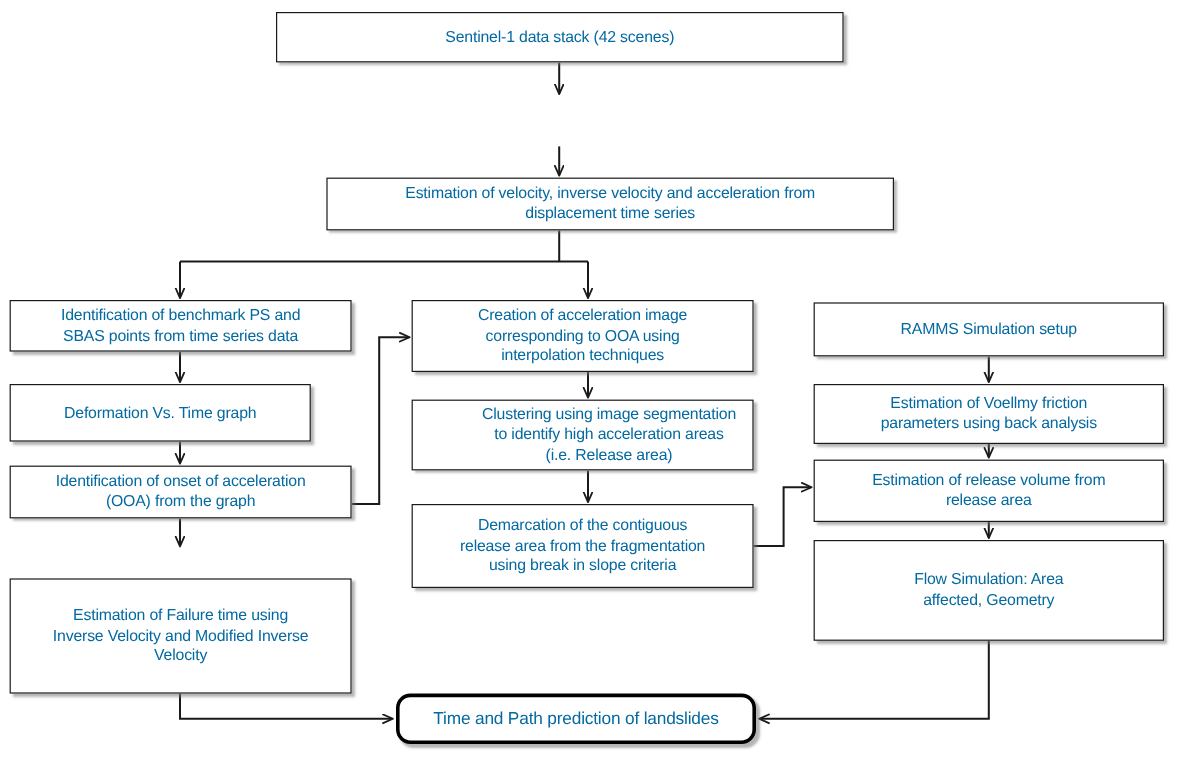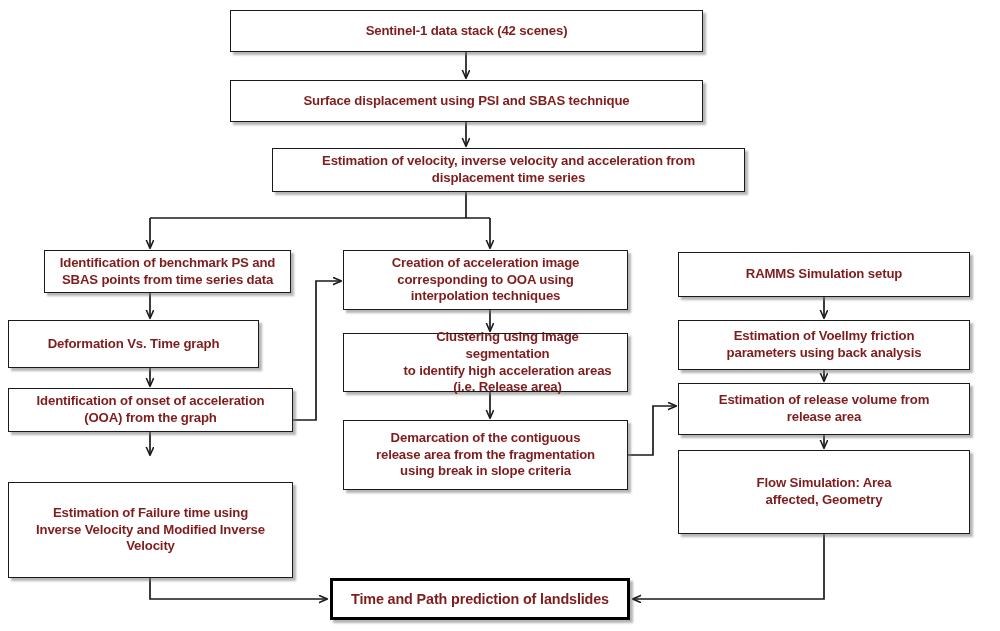--- a/index.html
+++ b/index.html
@@ -31,24 +31,24 @@
     border: 1.6px solid #1a1a1a;
     box-shadow: 2.5px 2.5px 2px rgba(120,120,120,0.55);
     display: flex;
     align-items: center;
     justify-content: center;
     text-align: center;
     z-index: 2;
   }
   .node .txt {
     display: block;
-    font-weight: bold;
+    font-weight: normal;
     font-size: 13.2px;
     line-height: 1.28;
-    color: #7f1d1d;
+    color: #0369a1;
     padding: 0 6px;
     letter-spacing: -0.15px;
     white-space: pre-line;
   }
   .node.terminal {
     border: 3.6px solid #000000;
     box-shadow: 3px 3px 2px rgba(120,120,120,0.55);
   }
   .node.terminal .txt {
     font-size: 14.4px;
@@ -94,30 +94,27 @@
       <path d="M150,533 L150,599 L327,599" marker-end="url(#ah)"></path>
 
       <path d="M824,534 L824,599 L633,599" marker-end="url(#ah)"></path>
     </g>
   </svg>
 
   <div class="node" style="left:230px; top:10px; width:473px; height:42px;">
     <span class="txt">Sentinel-1 data stack (42 scenes)</span>
   </div>
 
-  <div class="node" style="left:230px; top:80px; width:473px; height:42px;">
-    <span class="txt">Surface displacement using PSI and SBAS  technique</span>
-  </div>
 
   <div class="node" style="left:230px; top:148px; width:473px; height:44px;margin-left:42px;">
     <span class="txt">Estimation of  velocity, inverse velocity and acceleration from
 displacement time series</span>
   </div>
 
-  <div class="node" style="left:8px; top:250px; width:247px; height:43px;margin-left:36px;">
+  <div class="node" style="left:8px; top:250px; width:285px; height:43px;">
     <span class="txt">Identification of benchmark PS and
 SBAS points from time series data</span>
   </div>
 
   <div class="node" style="left:8px; top:320px; width:251px; height:48px;">
     <span class="txt">Deformation Vs. Time graph</span>
   </div>
 
   <div class="node" style="left:8px; top:388px; width:285px; height:44px;">
     <span class="txt">Identification of onset of acceleration
@@ -160,17 +157,17 @@
   <div class="node" style="left:678px; top:383px; width:292px; height:52px;">
     <span class="txt">Estimation of  release volume from
 release area</span>
   </div>
 
   <div class="node" style="left:678px; top:450px; width:292px; height:84px;">
     <span class="txt">Flow Simulation: Area
 affected, Geometry</span>
   </div>
 
-  <div class="node terminal" style="left:330px; top:578px; width:300px; height:42px;">
+  <div class="node terminal" style="left:330px; top:578px; width:300px; height:42px;border-radius:12px;">
     <span class="txt">Time and Path prediction of landslides</span>
   </div>
 
 </div>
 
 </body></html>

